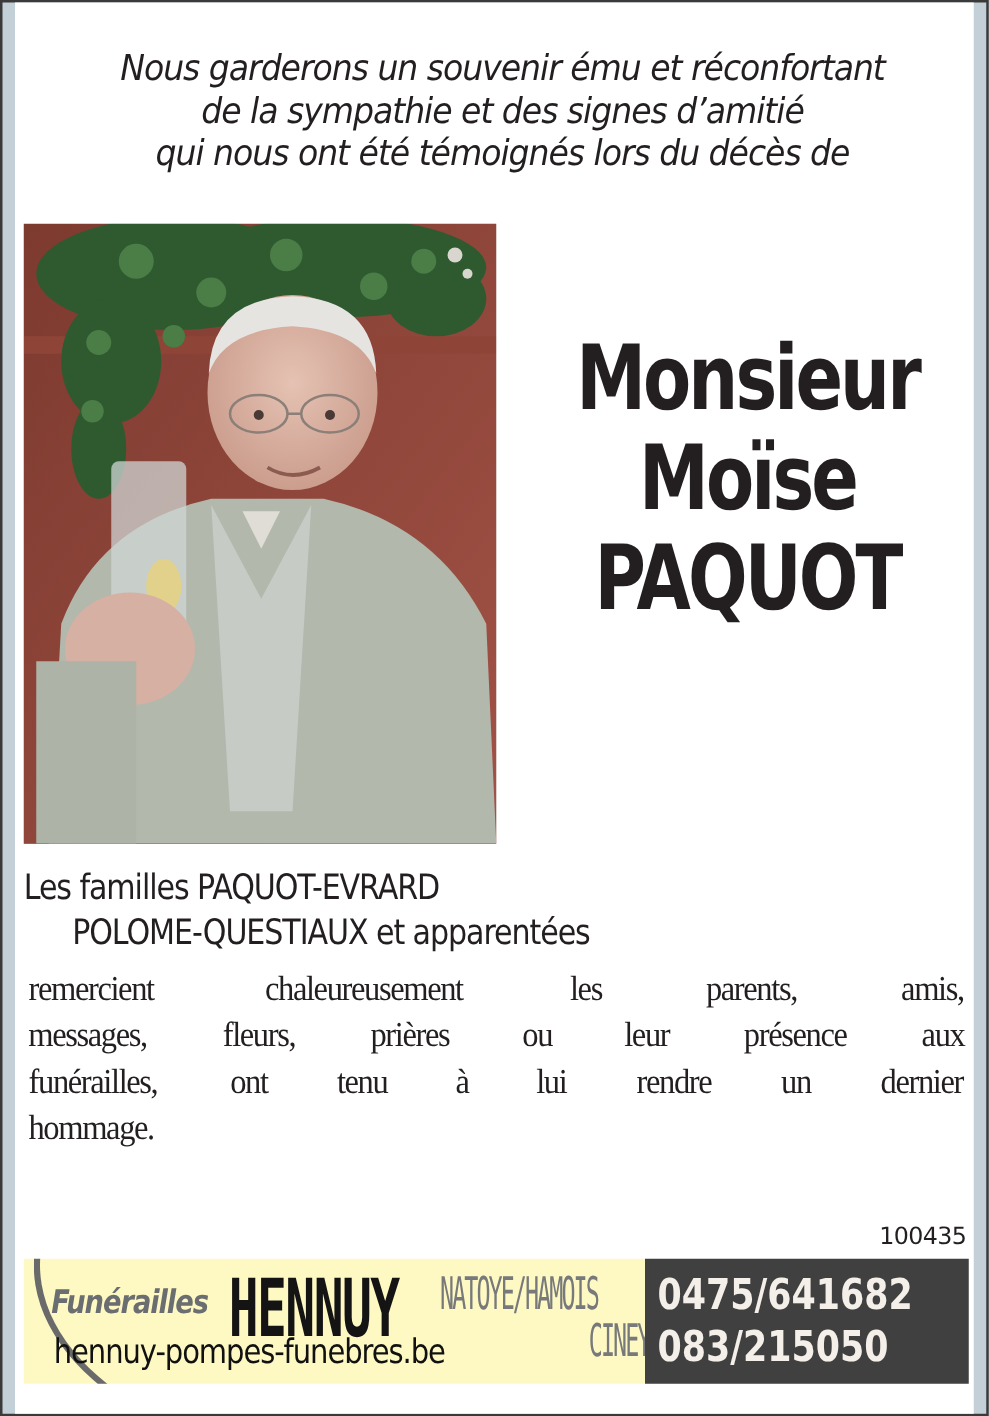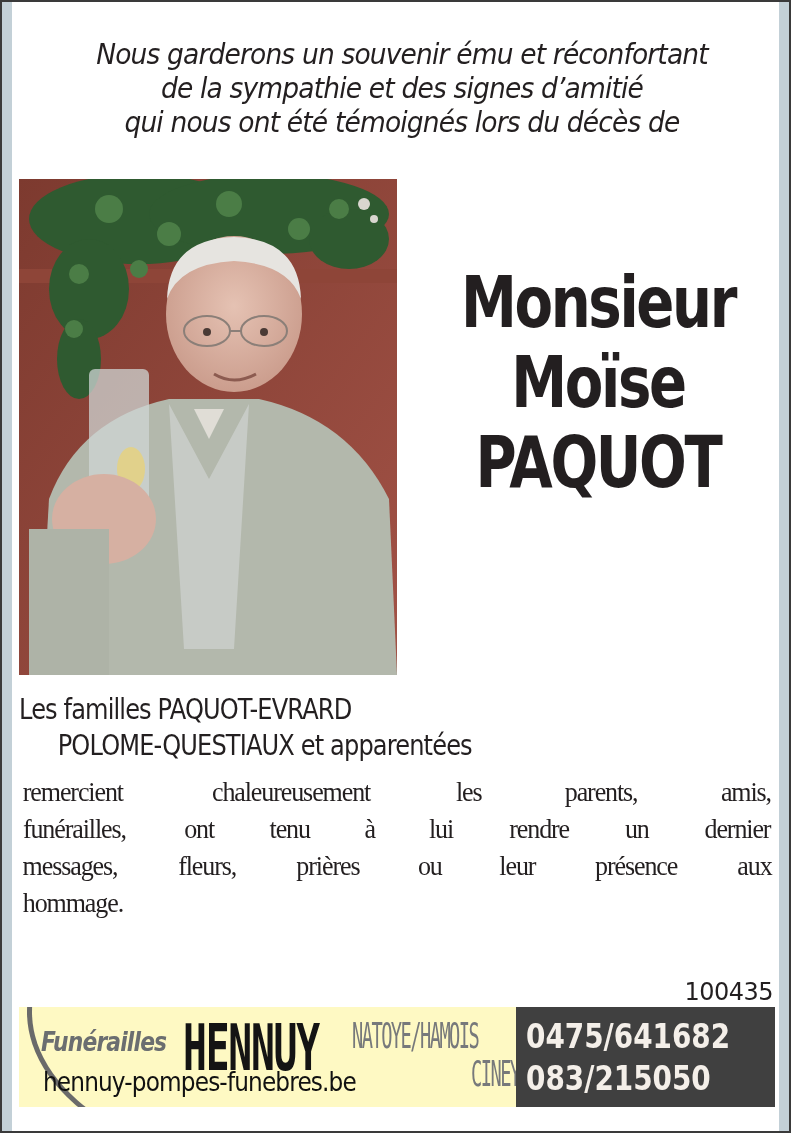--- a/index.html
+++ b/index.html
@@ -73,21 +73,21 @@
   .body-text .line {
     display: flex; justify-content: space-between; white-space: nowrap;
     height: 37px;
   }
   .body-text .line.last { justify-content: flex-start; align-items: flex-end; }
   .body-text .line span { transform: scaleX(0.93); display: inline-block; }
 
   .ref-number {
     position: absolute; right: 18px; top: 978px;
     font-family: "DejaVu Sans", sans-serif;
-    font-size: 24px;
+    font-size: 19px;
     letter-spacing: -0.5px;
     color: #231f20;
   }
 
   .banner {
     position: absolute; left: 19px; top: 1007px; width: 756px; height: 100px;
     display: flex;
   }
   .banner-left {
     position: relative; width: 538px; height: 100%;
@@ -247,37 +247,37 @@
 
 <div class="body-text">
   <div class="line">
       <span>remercient</span>
       <span>chaleureusement</span>
       <span>les</span>
       <span>parents,</span>
       <span>amis,</span>
     </div>
   <div class="line">
+      <span>messages,</span>
+      <span>fleurs,</span>
+      <span>prières</span>
+      <span>ou</span>
+      <span>leur</span>
+      <span>présence</span>
+      <span>aux</span>
+    </div>
+  <div class="line">
       <span>funérailles,</span>
       <span>ont</span>
       <span>tenu</span>
       <span>à</span>
       <span>lui</span>
       <span>rendre</span>
       <span>un</span>
       <span>dernier</span>
-    </div>
-  <div class="line">
-      <span>messages,</span>
-      <span>fleurs,</span>
-      <span>prières</span>
-      <span>ou</span>
-      <span>leur</span>
-      <span>présence</span>
-      <span>aux</span>
     </div>
   <div class="line last">
       <span>hommage.</span>
     </div>
 </div>
 
 <div class="ref-number">100435</div>
 
 <div class="banner">
   <div class="banner-left">

